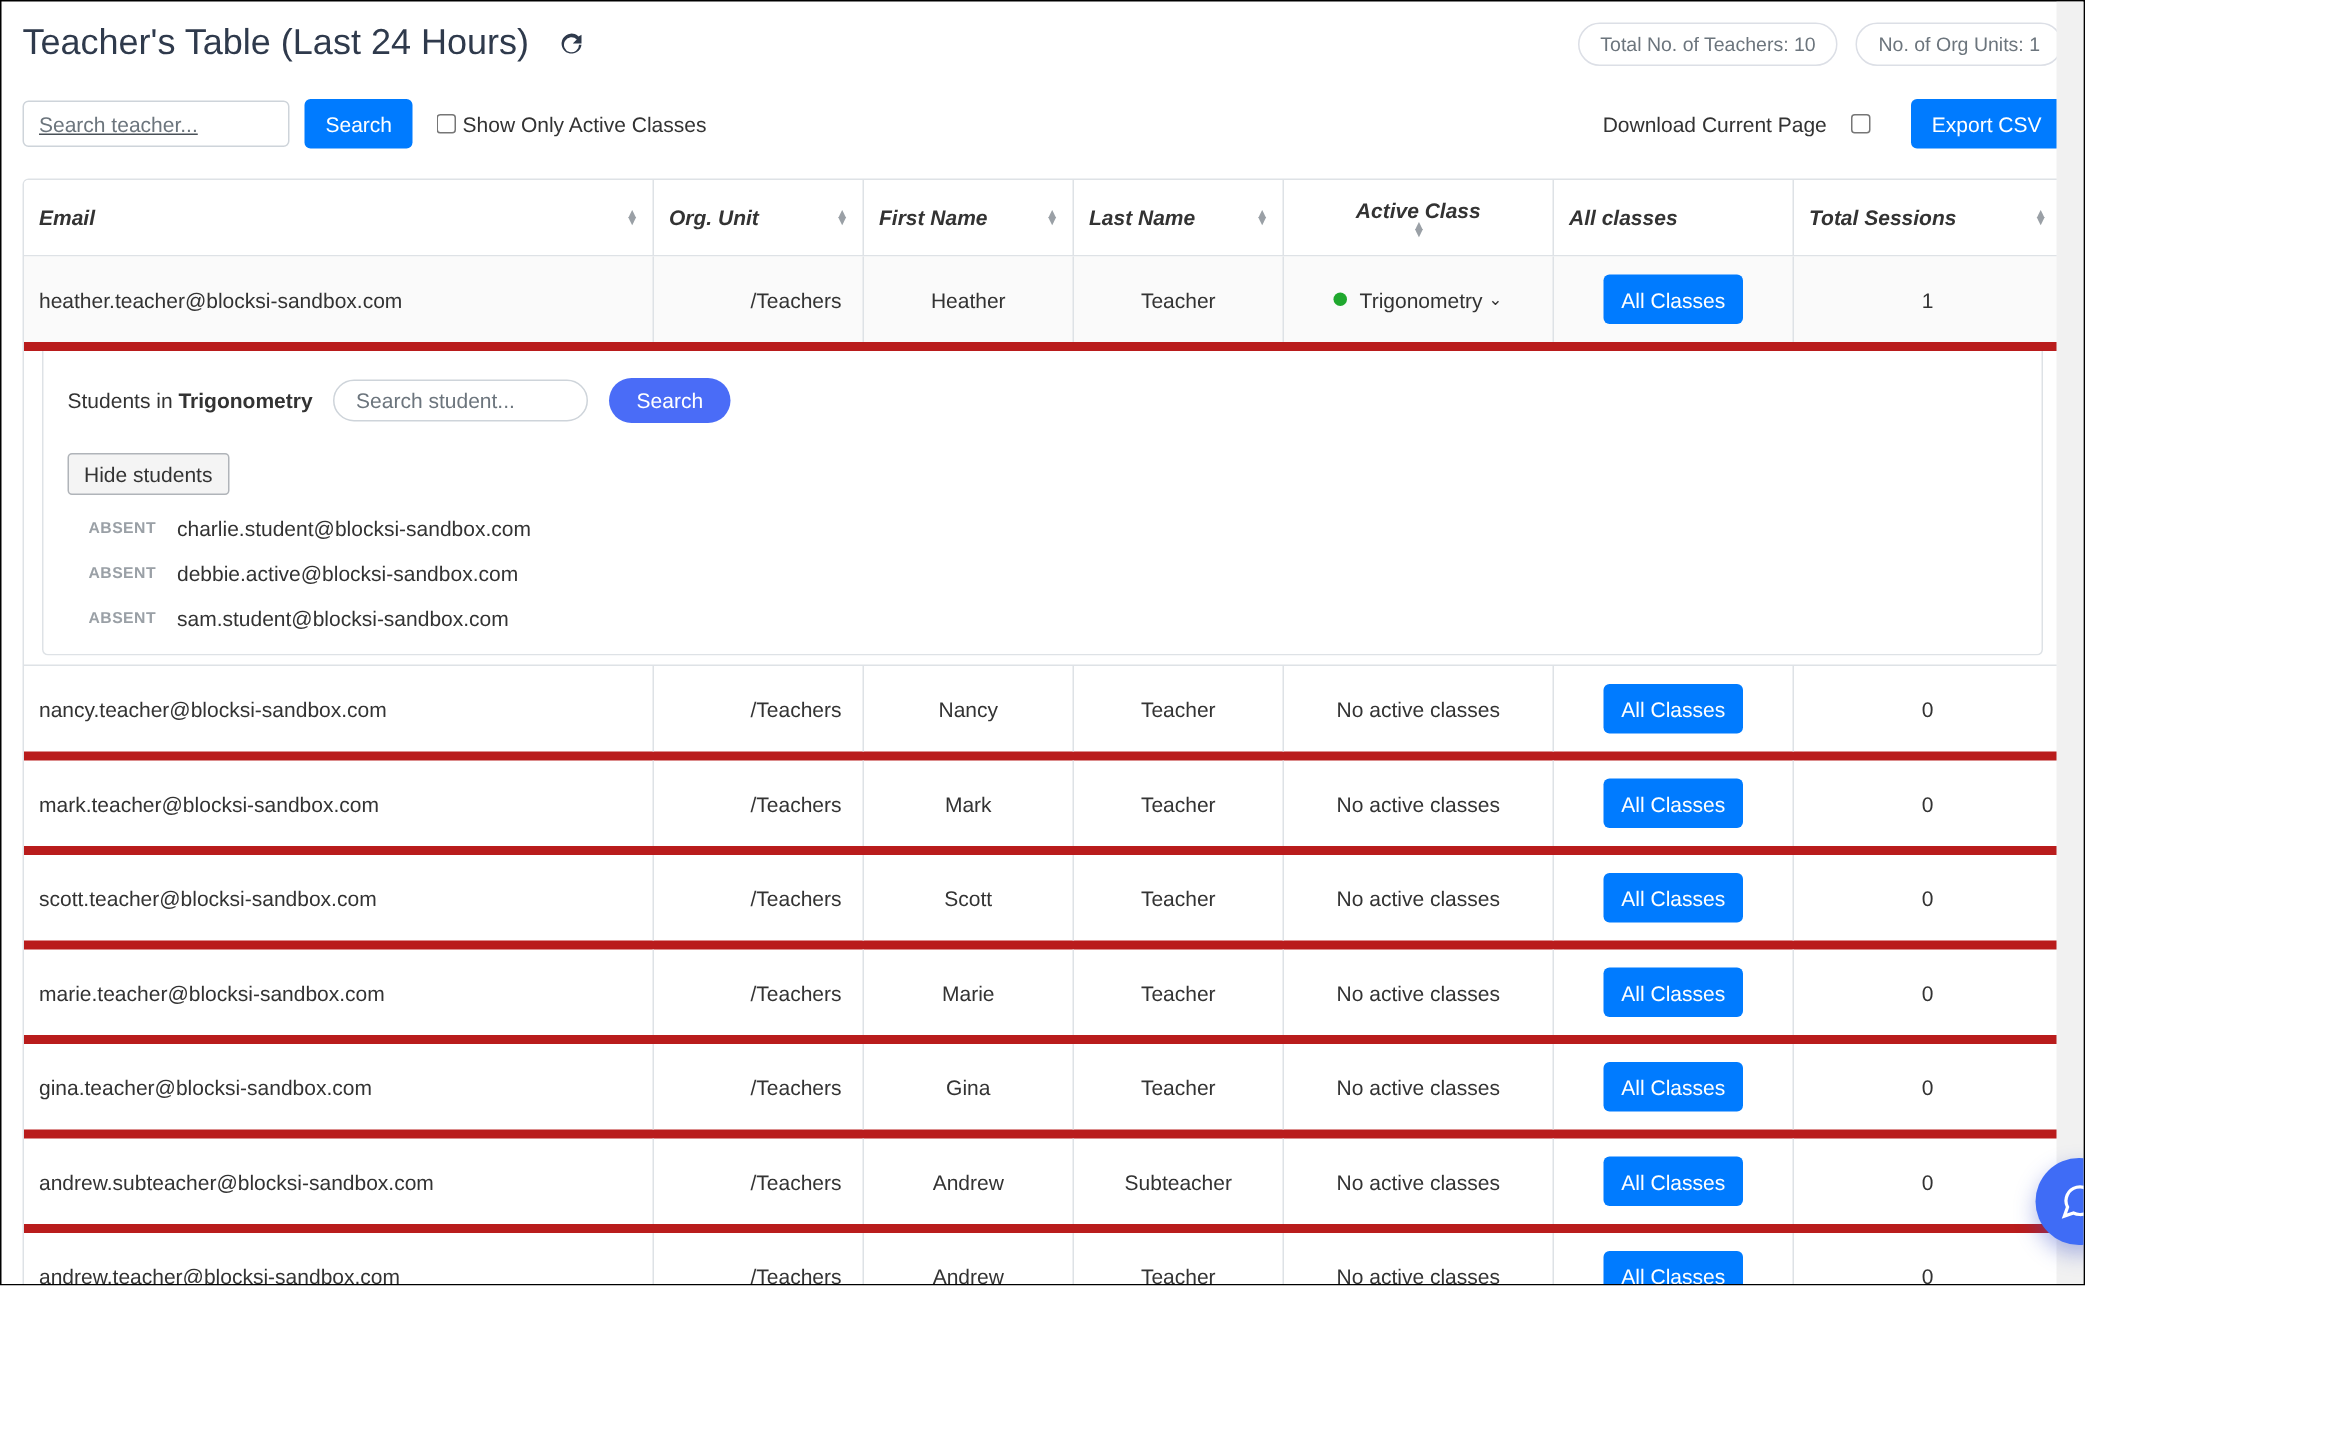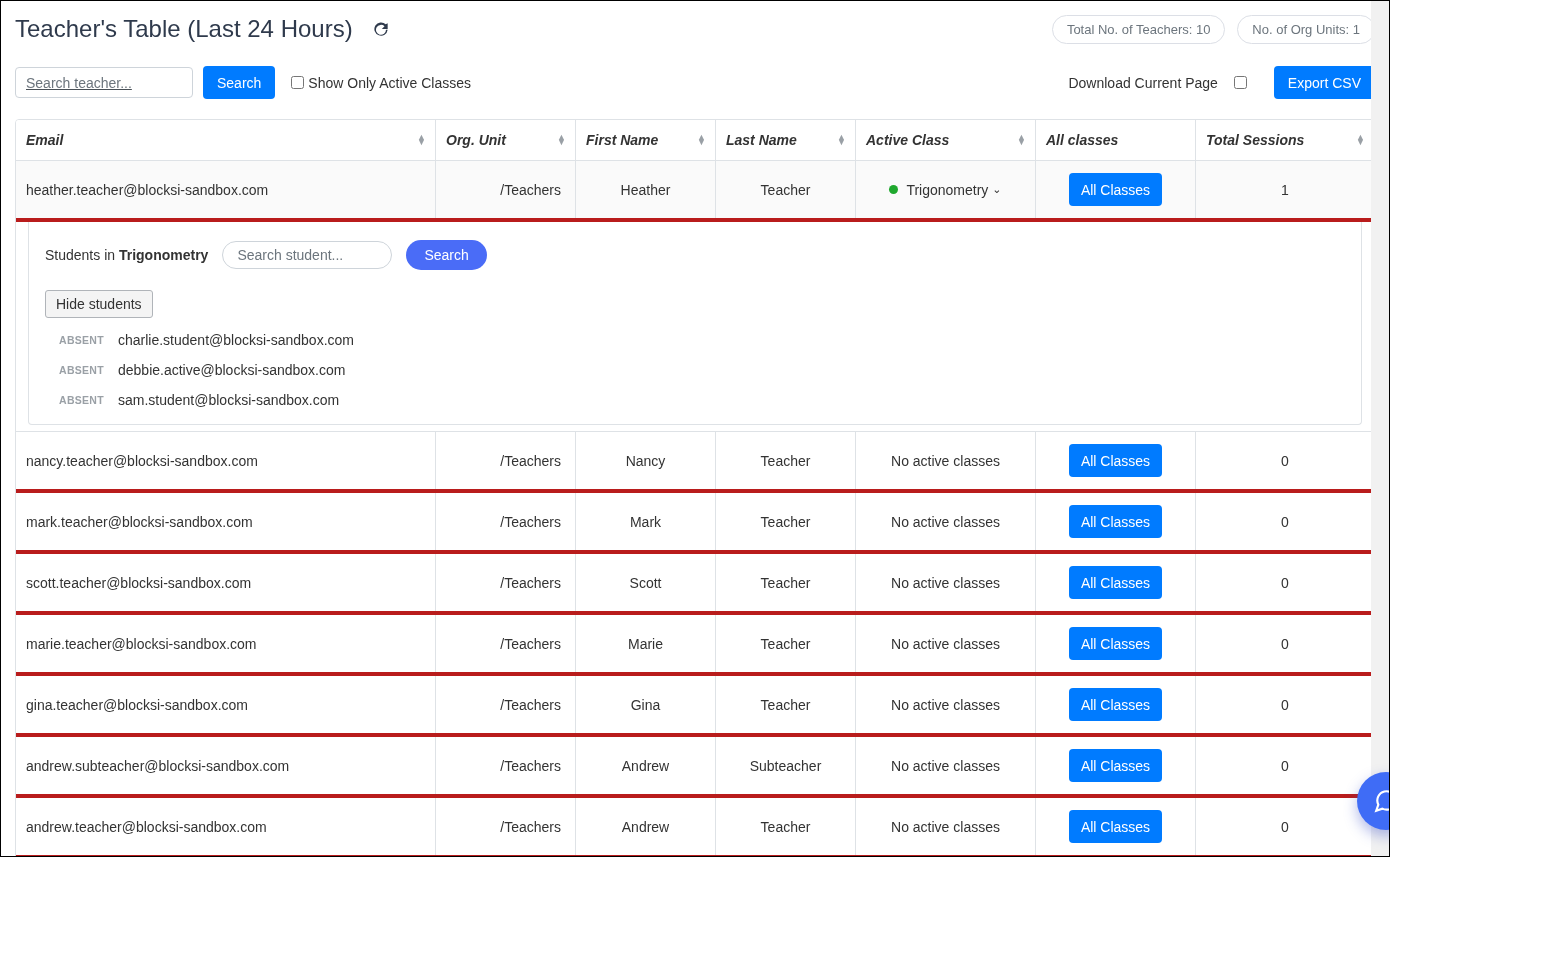--- a/index.html
+++ b/index.html
@@ -120,28 +120,28 @@
   .sort-icons {
     display:flex; flex-direction:column; gap:0;
     width:8px;
     color:#9aa0a6;
   }
   .sort-icons span { line-height:5px; font-size:9px; }
   .col-email { width:420px; }
   .col-org { width:140px; }
   .col-first { width:140px; }
   .col-last { width:140px; }
-  .col-active { width:180px; }
+  .col-active { width:180px;flex-direction:column; }
   .col-all { width:160px; }
   .col-sess { flex:1; }
 
   .tbl-head .col-email,
   .tbl-row .col-email { padding-left:10px; }
 
-  .tbl-row { display:flex; border-bottom:4px solid #b91c1c; font-size:14px; }
+  .tbl-row { display:flex; border-bottom:6px solid #b91c1c; font-size:14px; }
   .tbl-row:last-child { border-bottom:none;}
   .td.center { justify-content:center; }
   .td.col-email { justify-content:flex-start; }
   .td.col-org { justify-content:flex-end; padding-right:14px;}
   .green-dot { width:9px; height:9px; border-radius:50%; background:#1fa82e; display:inline-block; margin-right:6px;}
   .active-class-link { color:#333; cursor:pointer; display:inline-flex; align-items:center; gap:2px;}
   .shaded-top { background:#fafafa; }
 
   .expand-panel {
     border:1px solid #dee2e6;

